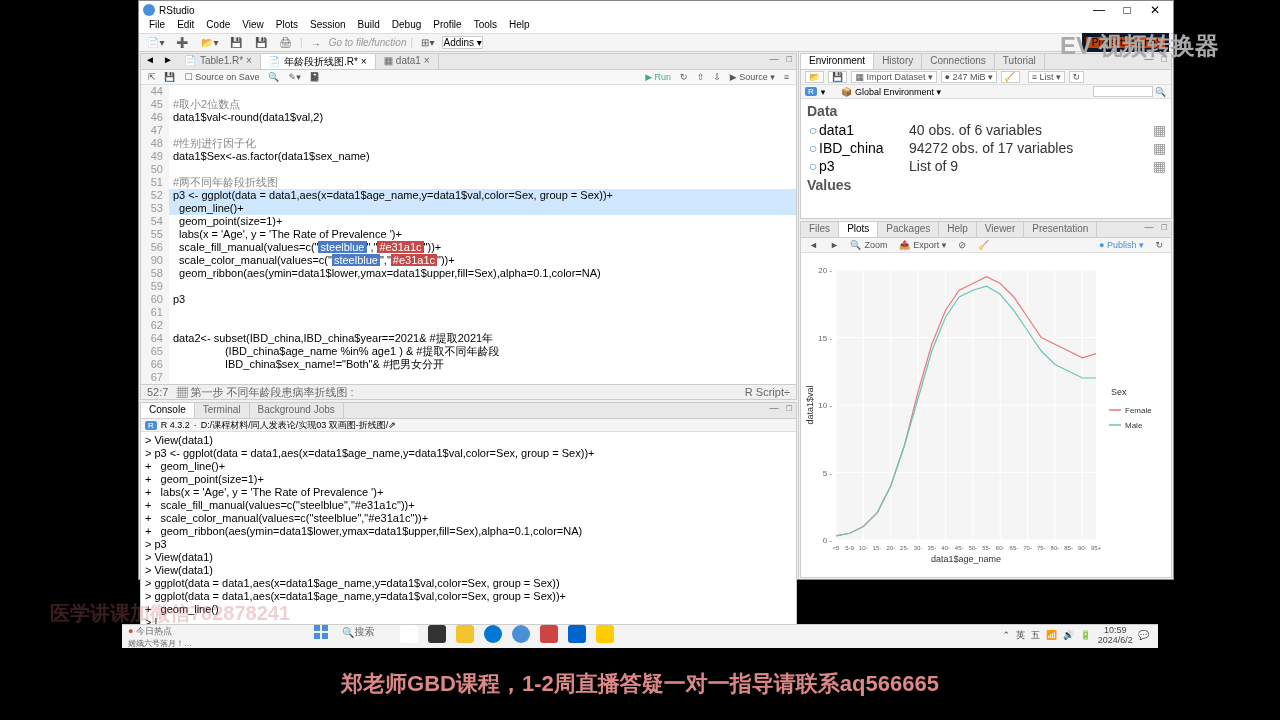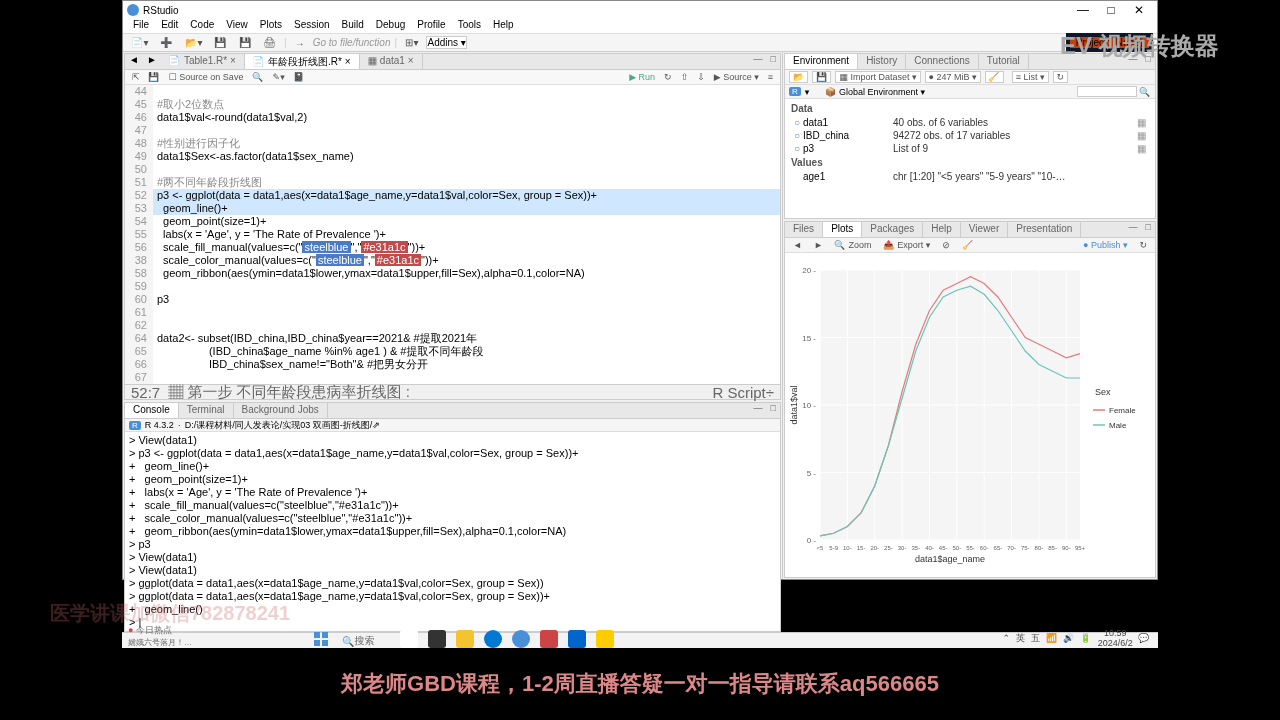--- a/index.html
+++ b/index.html
@@ -1,17 +1,17 @@
 <!DOCTYPE html>
 <html><head>
 <meta charset="utf-8">
 <style>
 * { margin: 0; padding: 0; box-sizing: border-box; font-family: "Segoe UI", Arial, sans-serif; }
 body { background: #000; width: 1280px; height: 720px; overflow: hidden; position: relative; }
-.window { position: absolute; left: 122px; top: 0; width: 1036px; height: 580px; background: #f0f0f0; border: 1px solid #888; }
+.window { position: absolute; left: 138px; top: 0; width: 1036px; height: 580px; background: #f0f0f0; border: 1px solid #888; }
 .titlebar { height: 18px; background: #fff; display: flex; align-items: center; padding: 0 4px; font-size: 10px; }
 .titlebar .icon { width: 12px; height: 12px; background: #4a90d9; border-radius: 50%; margin-right: 4px; }
 .titlebar .title { flex: 1; }
 .titlebar .wbtn { width: 28px; text-align: center; cursor: pointer; font-size: 12px; }
 .menubar { height: 15px; background: #fff; display: flex; padding: 0 4px; font-size: 10px; border-bottom: 1px solid #ddd; }
 .menubar span { padding: 0 6px; cursor: pointer; }
 .toolbar { height: 18px; background: #f5f5f5; display: flex; align-items: center; padding: 0 4px; font-size: 10px; border-bottom: 1px solid #ccc; gap: 4px; }
 .toolbar .btn { padding: 0 4px; cursor: pointer; color: #555; }
 .toolbar .gotext { color: #999; font-style: italic; }
 .toolbar .addins { border: 1px solid #ccc; padding: 0 0; background: #fff; }
@@ -31,45 +31,45 @@
 .pane-toolbar .spacer { flex: 1; }
 .pane-toolbar .run { color: #4a8; }
 .code-area { flex: 1; overflow: auto; font-family: "Consolas", monospace; font-size: 11px; background: #fff; position: relative; }
 .code-line { display: flex; height: 13px; line-height: 13px; }
 .gutter { width: 28px; text-align: right; padding-right: 6px; color: #999; background: #f5f5f5; user-select: none; }
 .code { flex: 1; white-space: pre; padding-left: 4px; }
 .code .comment { color: #888; }
 .hl-line { background: #cfe8ff; }
 .hl1 { background: #4a7bc4; color: #fff; padding: 0 2px; }
 .hl2 { background: #c44a4a; color: #fff; padding: 0 2px; }
-.status-bar { height: 15px; background: #f0f0f0; font-size: 15px; display: flex; align-items: center; padding: 0 6px; border-top: 1px solid #ccc; color: #666; }
+.status-bar { height: 15px; background: #f0f0f0; font-size: 11px; display: flex; align-items: center; padding: 0 6px; border-top: 1px solid #ccc; color: #666; }
 .status-bar .spacer { flex: 1; }
 .console-header { height: 13px; background: #f5f5f5; display: flex; align-items: center; font-size: 9px; padding: 0 4px; border-bottom: 1px solid #ddd; }
 .console-header .badge { background: #4a90d9; color: #fff; padding: 0 3px; border-radius: 2px; margin-right: 4px; font-size: 8px; }
 .console-area { flex: 1; overflow: auto; font-family: "Consolas", monospace; font-size: 11px; background: #fff; padding: 2px 4px; }
 .console-line { white-space: pre; line-height: 13px; color: #000; }
 .env-toolbar { height: 15px; background: #f5f5f5; display: flex; align-items: center; font-size: 9px; padding: 0 4px; gap: 4px; border-bottom: 1px solid #ddd; }
 .env-toolbar .btn { padding: 0 3px; cursor: pointer; color: #555; border: 1px solid #ccc; background: #fff; }
 .env-scope { height: 14px; background: #f5f5f5; font-size: 9px; padding: 0 4px; display: flex; align-items: center; border-bottom: 1px solid #ddd; }
 .env-scope .badge { background: #4a90d9; color: #fff; padding: 0 3px; border-radius: 2px; margin-right: 4px; font-size: 8px; }
 .env-scope .search { margin-left: auto; width: 60px; height: 11px; border: 1px solid #ccc; }
-.env-data { flex: 1; font-family: "Consolas", monospace; font-size: 10px; background: #fff; padding: 2px; }
+.env-data { flex: 1; font-family: "Consolas", monospace; font-size: 14px; background: #fff; padding: 2px; }
 .env-section { color: #555; font-weight: bold; padding: 2px 4px; }
 .env-row { display: flex; padding: 1px 4px; }
 .env-row .icon { width: 12px; text-align: center; color: #4a90d9; }
 .env-row .name { width: 90px; }
 .env-row .val { flex: 1; color: #333; }
 .env-row .expand { width: 12px; color: #999; }
 .plot-toolbar { height: 15px; background: #f5f5f5; display: flex; align-items: center; font-size: 9px; padding: 0 4px; gap: 4px; border-bottom: 1px solid #ddd; }
 .plot-toolbar .btn { padding: 0 4px; cursor: pointer; color: #555; }
 .plot-toolbar .spacer { flex: 1; }
 .plot-toolbar .publish { color: #4a90d9; }
 .plot-area { flex: 1; background: #fff; position: relative; }
 .plot-svg { width: 100%; height: 100%; }
-.taskbar { position: absolute; left: 122px; bottom: 72px; width: 1036px; height: 16px; background: #f3f3f3; display: flex; align-items: flex-end; font-size: 10px; border-top: 1px solid #ccc; }
+.taskbar { position: absolute; left: 122px; bottom: 72px; width: 1036px; height: 24px; background: #f3f3f3; display: flex; align-items: flex-start; font-size: 10px; border-top: 1px solid #ccc; }
 .taskbar .start { padding: 0 8px; }
 .taskbar .search { display: flex; align-items: center; padding: 0 6px; color: #666; }
 .taskbar .icons { display: flex; gap: 10px; margin-left: 20px; }
 .taskbar .tb-icon { width: 18px; height: 18px; border-radius: 3px; }
 .taskbar .spacer { flex: 1; }
 .taskbar .tray { display: flex; align-items: center; gap: 6px; padding: 0 8px; font-size: 9px; color: #444; }
 .bottom-text { position: absolute; left: 0; bottom: 0; width: 1280px; height: 72px; background: #000; color: #d88; display: flex; align-items: center; justify-content: center; font-size: 22px; font-weight: bold; }
 .watermark1 { position: absolute; left: 1060px; top: 30px; color: #aaa; font-size: 24px; font-weight: bold; }
 .watermark2 { position: absolute; left: 50px; top: 600px; color: rgba(200,100,100,0.3); font-size: 20px; font-weight: bold; }
 .notif { position: absolute; left: 136px; top: 620px; font-size: 9px; color: #666; }
@@ -190,21 +190,21 @@
             </div>
             <div class="code-line">
               <div class="gutter">55</div>
               <div class="code">  labs(x = 'Age', y = 'The Rate of Prevalence ')+</div>
             </div>
             <div class="code-line">
               <div class="gutter">56</div>
               <div class="code">  scale_fill_manual(values=c("<span class="hl1">steelblue</span>","<span class="hl2">#e31a1c</span>"))+</div>
             </div>
             <div class="code-line">
-              <div class="gutter">38</div>
+              <div class="gutter">90</div>
               <div class="code">  scale_color_manual(values=c("<span class="hl1">steelblue</span>","<span class="hl2">#e31a1c</span>"))+</div>
             </div>
             <div class="code-line">
               <div class="gutter">58</div>
               <div class="code">  geom_ribbon(aes(ymin=data1$lower,ymax=data1$upper,fill=Sex),alpha=0.1,color=NA)</div>
             </div>
             <div class="code-line">
               <div class="gutter">59</div>
               <div class="code"></div>
             </div>
@@ -322,25 +322,20 @@
               <span class="val">94272 obs. of 17 variables</span>
               <span class="expand">▦</span>
             </div>
             <div class="env-row">
               <span class="icon">○</span>
               <span class="name">p3</span>
               <span class="val">List of  9</span>
               <span class="expand">▦</span>
             </div>
             <div class="env-section">Values</div>
-            <div class="env-row">
-              <span class="icon"></span>
-              <span class="name">age1</span>
-              <span class="val">chr [1:20] "&lt;5 years" "5-9 years" "10-…</span>
-            </div>
           </div>
       </div>
       <div class="pane" style="flex:1.25">
         <div class="pane-tabs">
           <span class="tab inactive">Files</span>
           <span class="tab">Plots</span>
           <span class="tab inactive">Packages</span>
           <span class="tab inactive">Help</span>
           <span class="tab inactive">Viewer</span>
           <span class="tab inactive">Presentation</span>

